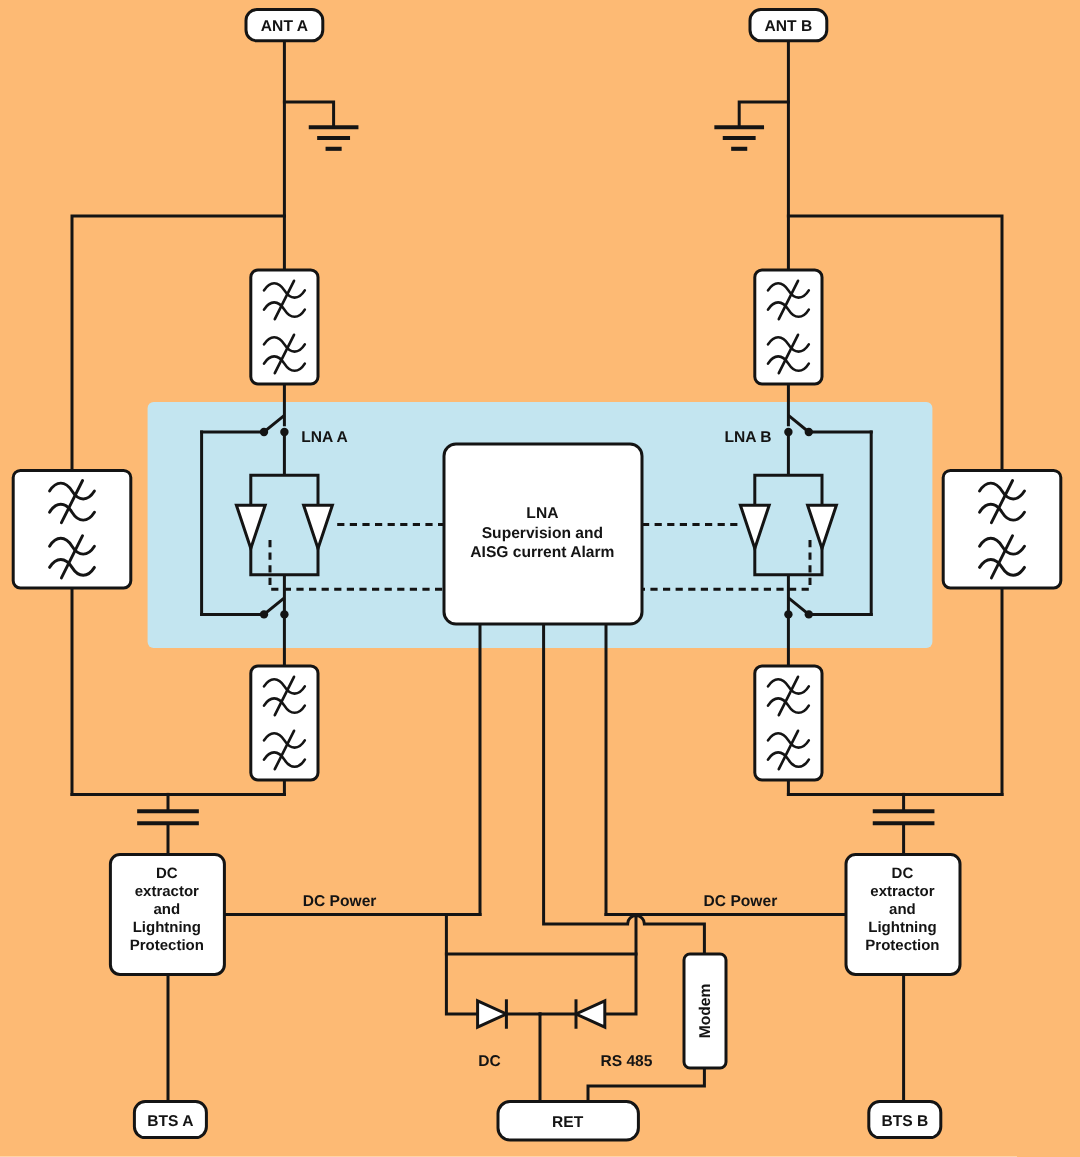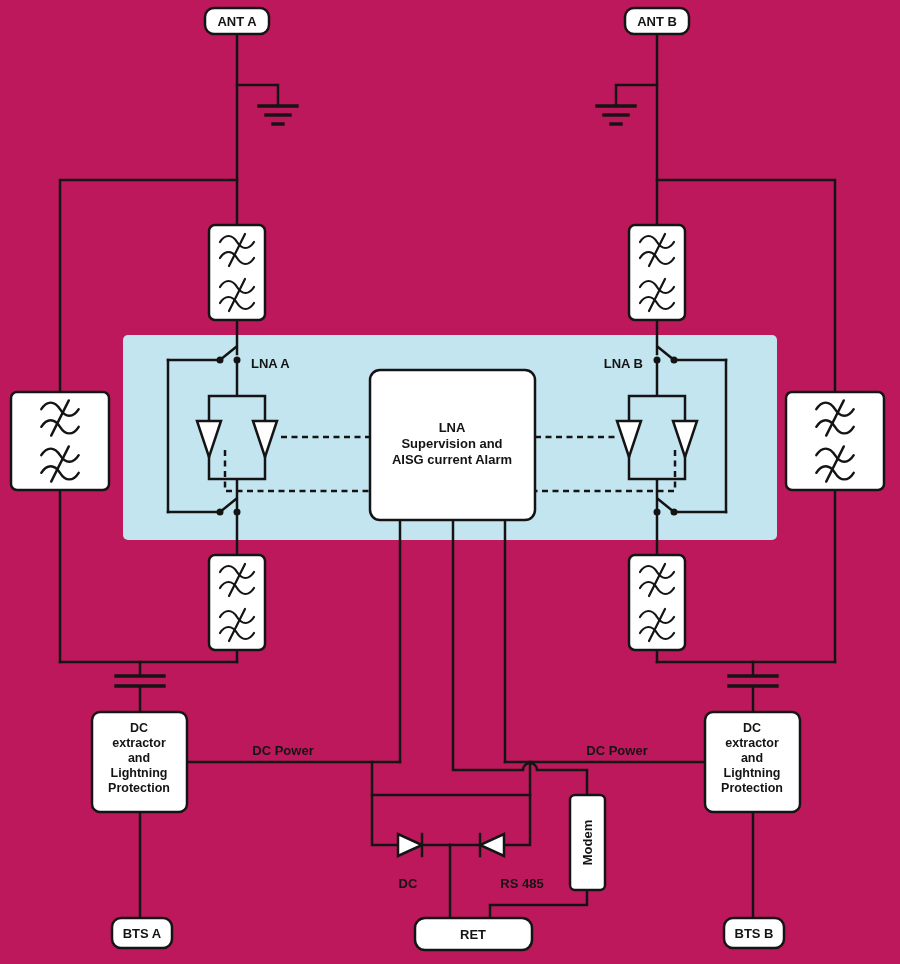--- a/index.html
+++ b/index.html
@@ -1,16 +1,16 @@
 <!DOCTYPE html>
 <html><head>
 <meta charset="utf-8">
 <style>
   html,body{margin:0;padding:0;background:#ffffff}
-  .stage{position:relative;width:900px;height:964px;background:#be185d;overflow:hidden}
+  .stage{position:relative;width:900px;height:964px;background:#fdba74;overflow:hidden}
   svg{display:block}
   .wire{fill:none;stroke:#141414;stroke-width:2.5;stroke-linecap:square;stroke-linejoin:miter}
   .thick{stroke-width:3.4}
   .dashed{stroke-dasharray:6 4.5;stroke-linecap:butt}
   .box{fill:#ffffff;stroke:#141414;stroke-width:2.5}
   .dot{fill:#141414;stroke:none}
   .tri{fill:#ffffff;stroke:#141414;stroke-width:2.5;stroke-linejoin:miter}
   text{font-family:"Liberation Sans","DejaVu Sans",sans-serif;font-weight:bold;font-size:13px;fill:#141414}
   .small{font-size:12.5px}
   #filter-glyph path,#filter-glyph line{fill:none;stroke:#141414;stroke-width:2.2;stroke-linecap:round}

